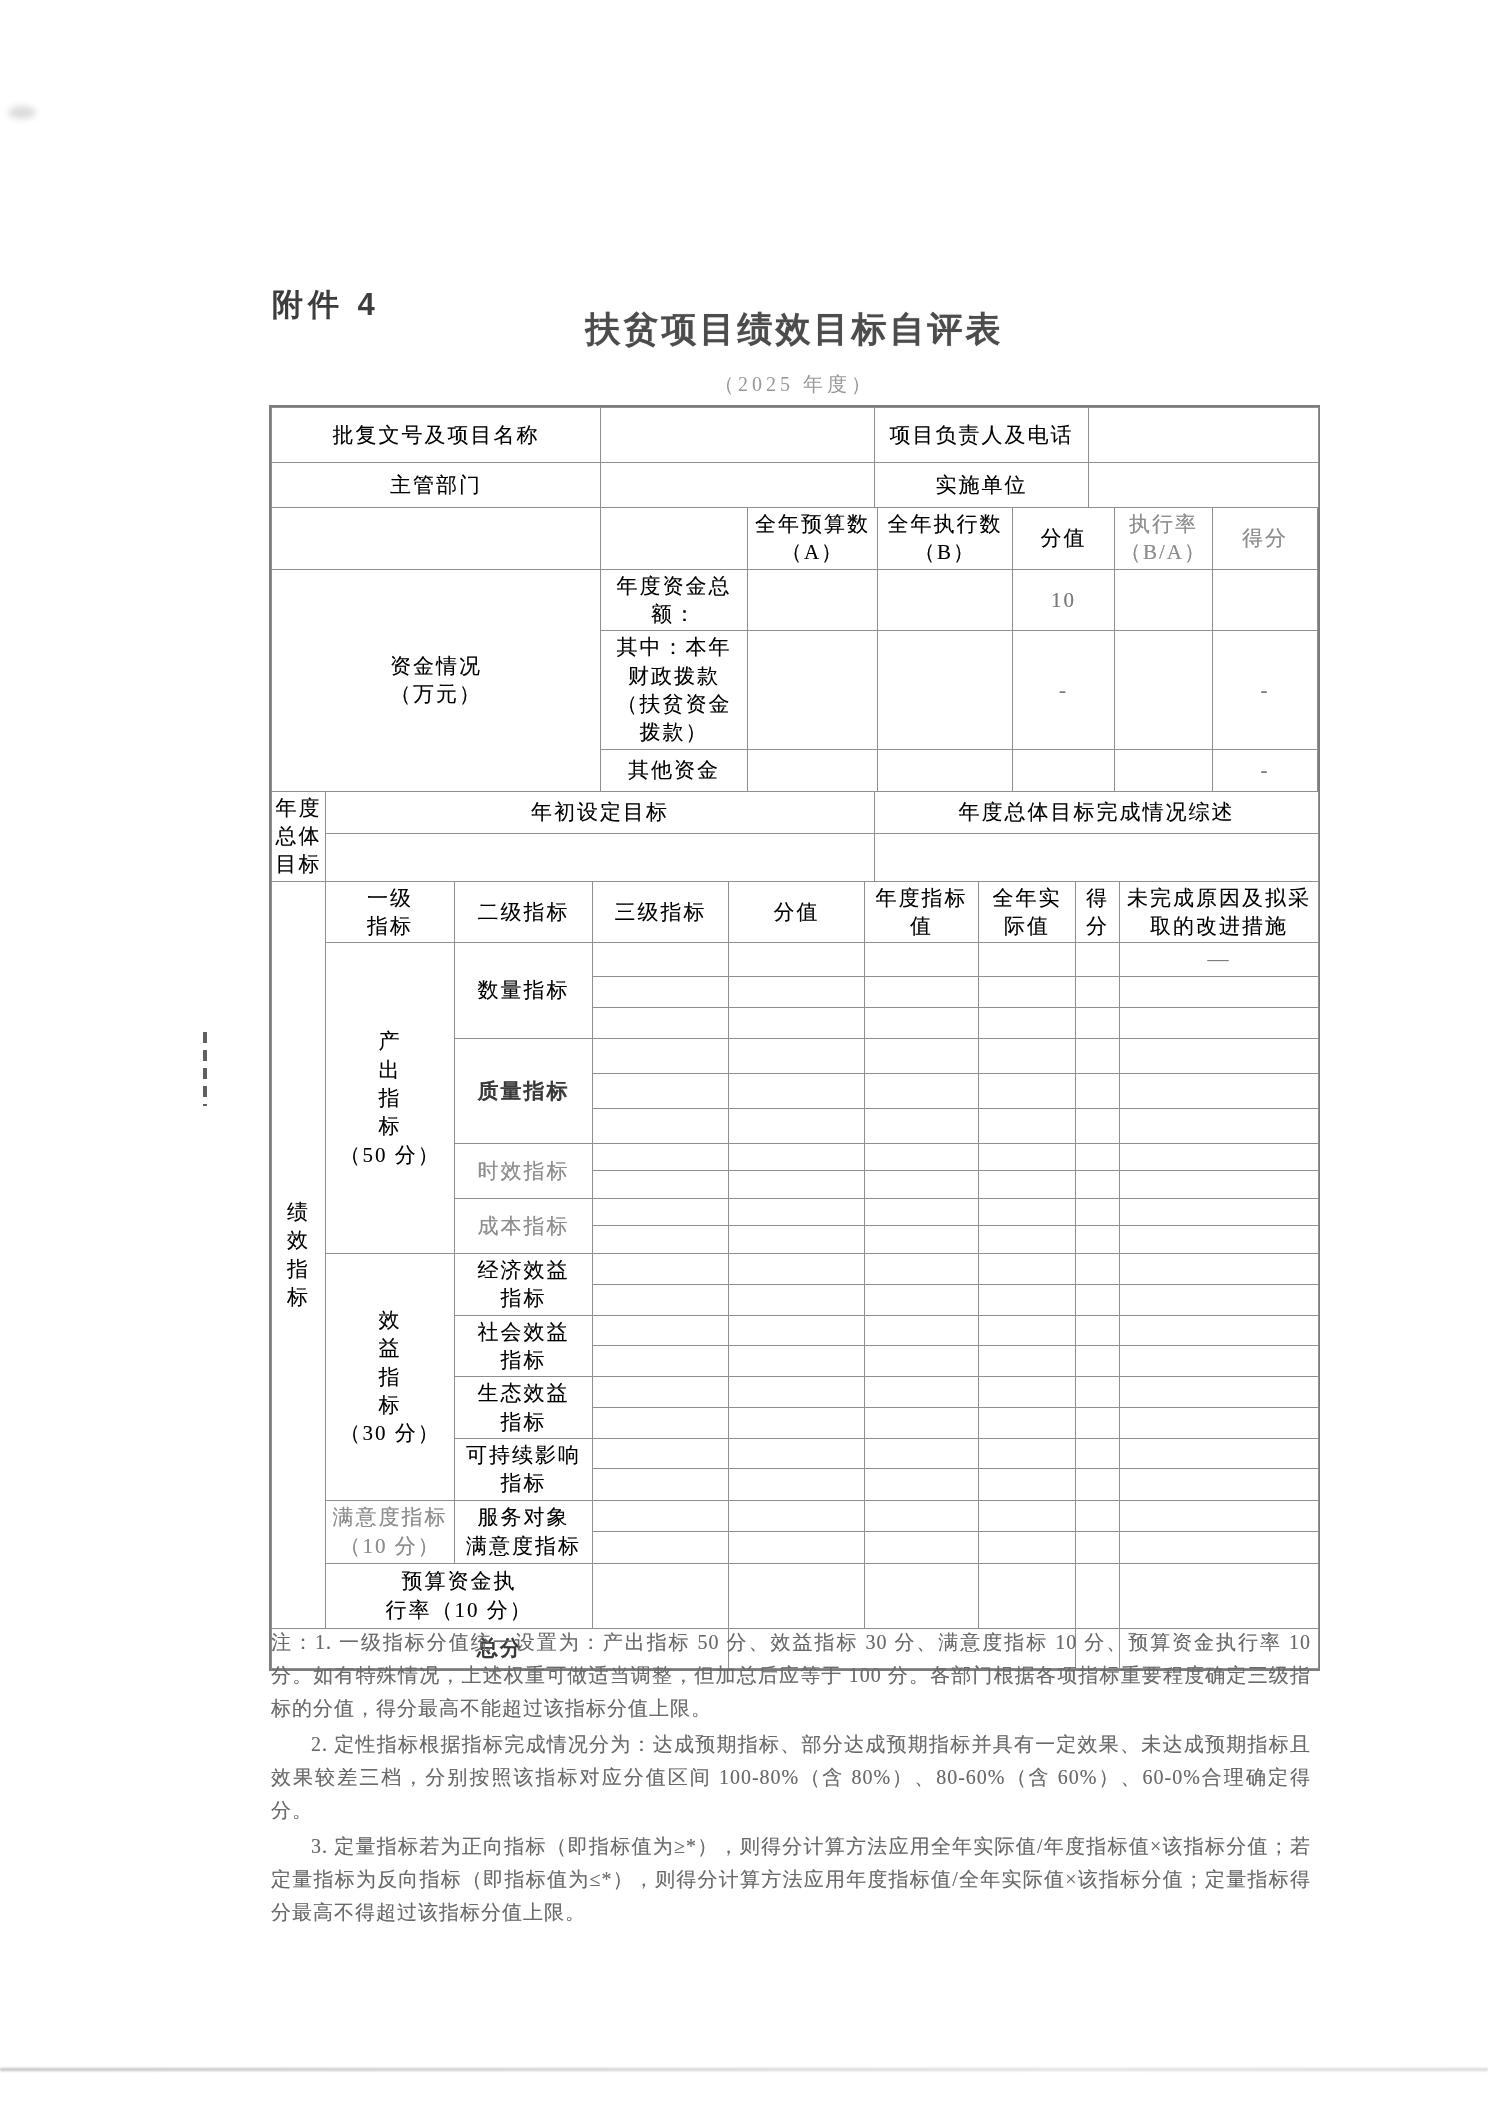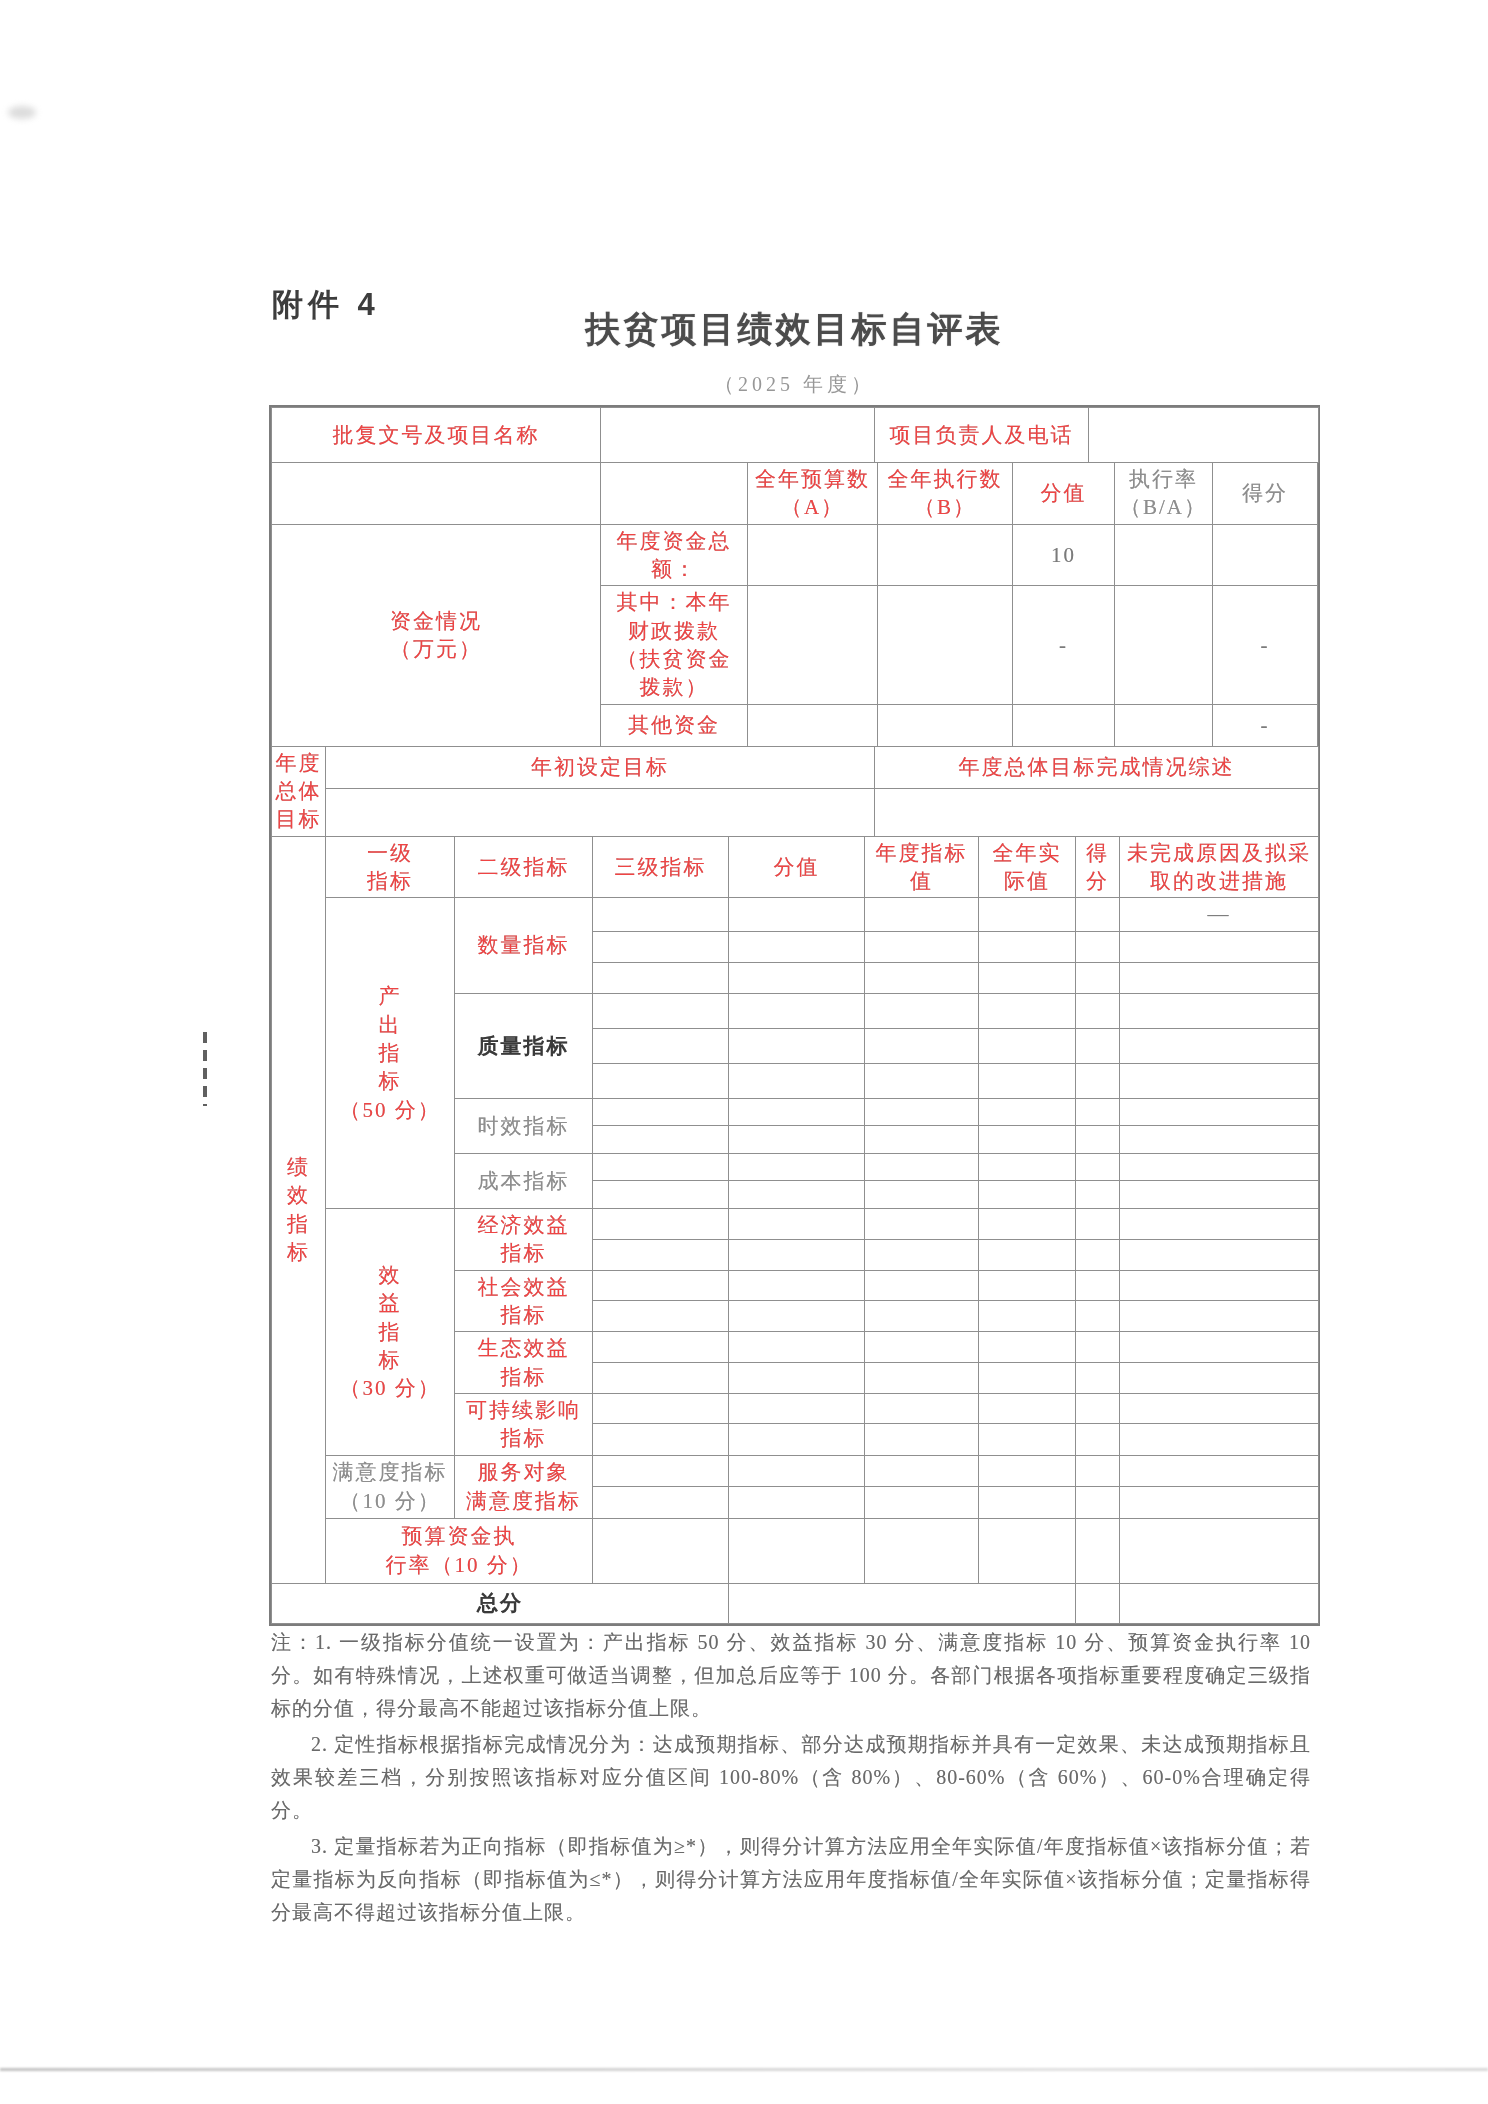--- a/index.html
+++ b/index.html
@@ -23,21 +23,21 @@
   .grid{border-collapse:collapse;table-layout:fixed;width:100%;}
   .grid + .grid{margin-top:-1px;}
   .grid td{
     border:1px solid #8f8f8f;padding:2px 3px;text-align:center;vertical-align:middle;
     font-size:21px;letter-spacing:2px;line-height:1.35;white-space:pre-line;overflow:hidden;
     text-shadow:0 0 .5px rgba(110,110,110,.55);
   }
   .left{text-align:left;padding-left:7px;margin-left:24px;}
   .strong{color:#3a3a3a;font-weight:bold;font-family:"Liberation Sans","DejaVu Sans",sans-serif;}
   .dim{color:#8e8e8e;}
-  .mid{color:#ef4444;}
+  .mid{color:#000000;}
   .vtext{line-height:1.55;}
   .sp6{letter-spacing:6px;}
   .sp3{letter-spacing:3px;}
   .num{color:#7b7b7b;letter-spacing:1px;}
   
   .notes{position:absolute;left:271px;top:1626px;width:1040px;font-size:20px;
     line-height:33px;color:#6a6a6a;text-align:justify;letter-spacing:1px;
     text-shadow:0 0 .5px rgba(120,120,120,.5);}
   .notes p{margin:0 0 3px 0;}
   .notes p.ind{text-indent:2em;}
@@ -70,20 +70,26 @@
           <col style="width:329px">
           <col style="width:274px">
           <col style="width:214px">
           <col style="width:230px">
         </colgroup>
       <tbody>
           <tr style="height:55px">
         <td class="mid">批复文号及项目名称</td>
         <td></td>
         <td class="mid">项目负责人及电话</td>
+        <td></td>
+      </tr>
+      <tr style="height:45px">
+        <td class="mid">主管部门</td>
+        <td></td>
+        <td class="mid">实施单位</td>
         <td></td>
       </tr>
     </tbody>
       </table>
 
     <table class="grid">
       <colgroup>
           <col style="width:329px">
           <col style="width:147px">
           <col style="width:130px">

